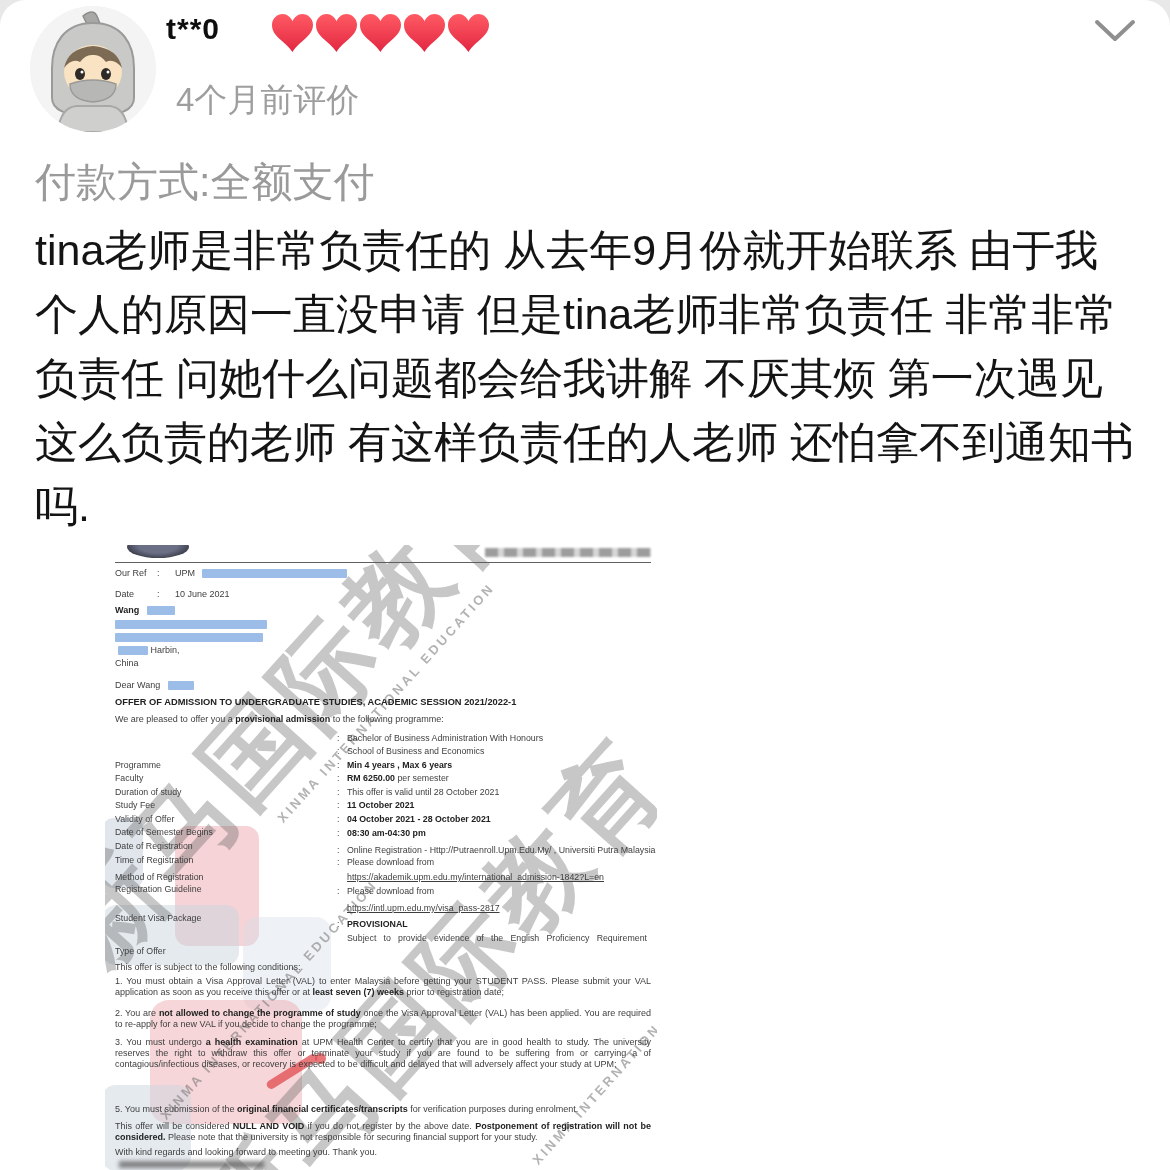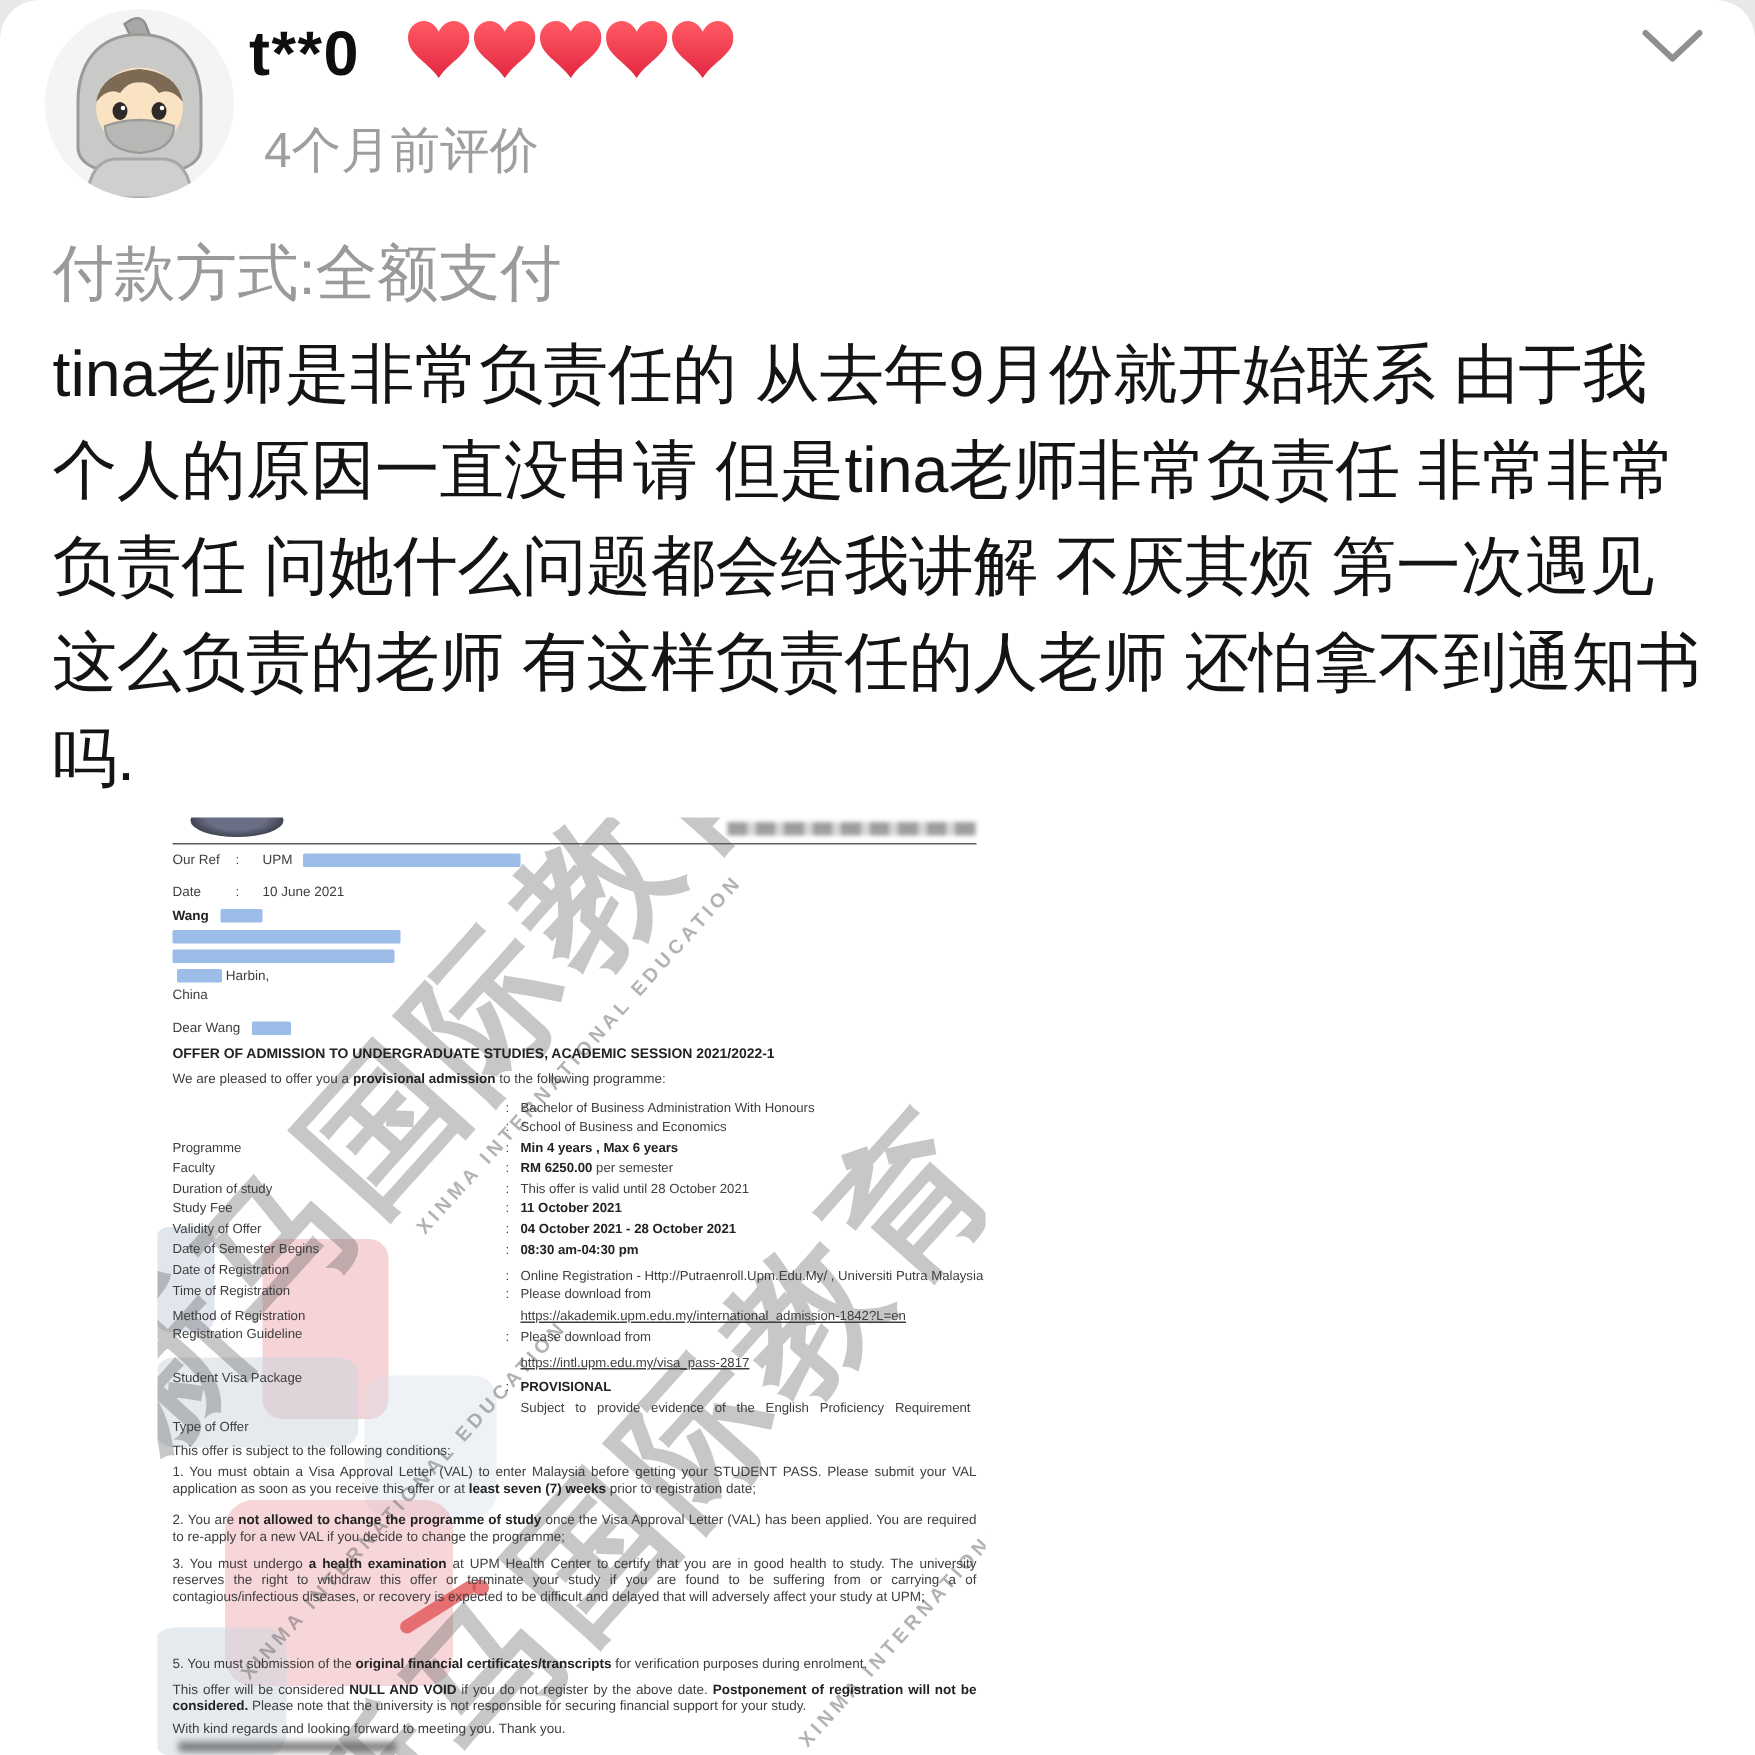--- a/index.html
+++ b/index.html
@@ -1,21 +1,21 @@
 <!DOCTYPE html>
 <html><head>
 <meta charset="utf-8">
 <style>
   * { margin:0; padding:0; box-sizing:border-box; }
   html,body { width:1170px; height:1170px; background:#e8e8e8; font-family:"Liberation Sans","DejaVu Sans",sans-serif; }
   .card { position:absolute; inset:0; background:#fff; border-radius:26px 26px 0 0; overflow:hidden; }
 
   
   .avatar { position:absolute; left:30px; top:6px; width:126px; height:126px; border-radius:50%; overflow:hidden; background:#f4f4f4; }
-  .username { position:absolute; left:166px; top:12px; font-size:42px; font-weight:700; color:#0e0e0e; letter-spacing:1px; }
+  .username { position:absolute; left:166px; top:12px; font-size:30px; font-weight:700; color:#0e0e0e; letter-spacing:1px; }
   .hearts { position:absolute; left:272px; top:14px; display:flex; gap:3px; }
   .hearts svg { width:41px; height:38px; }
   .time { position:absolute; left:176px; top:78px; font-size:33px; color:#9e9e9e; }
   .chevron { position:absolute; left:1092px; top:16px; width:46px; height:34px; cursor:pointer; }
 
   
   .payment { position:absolute; left:35px; top:155px; font-size:41px; color:#9a9a9a; }
   .review-body { position:absolute; left:35px; top:218px; width:1102px; font-size:43px; line-height:64px; color:#141414; word-break:break-all; }
 
   

